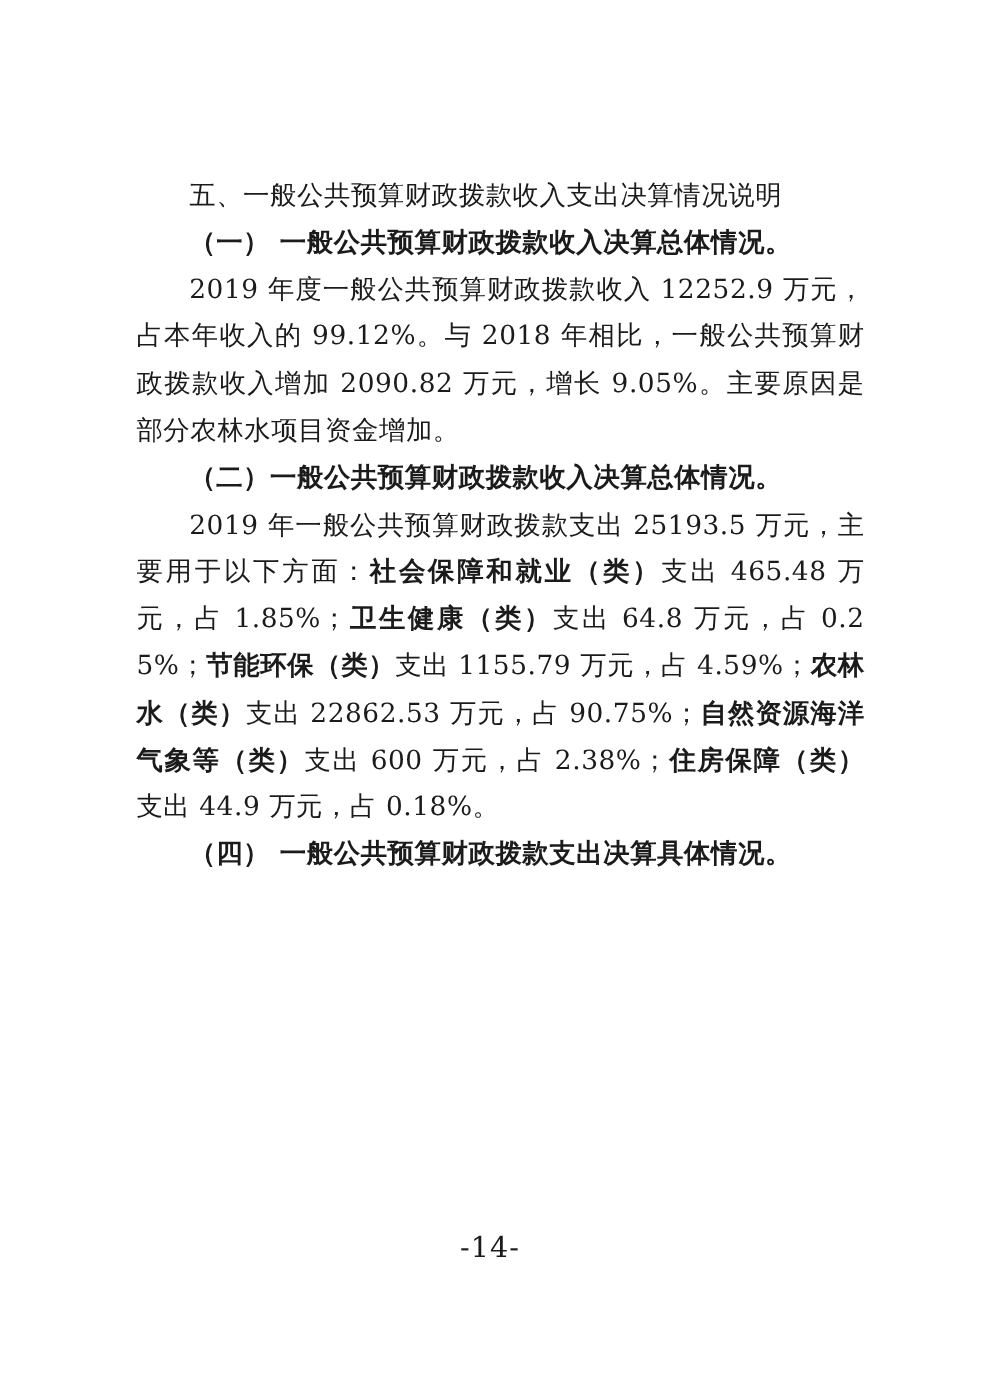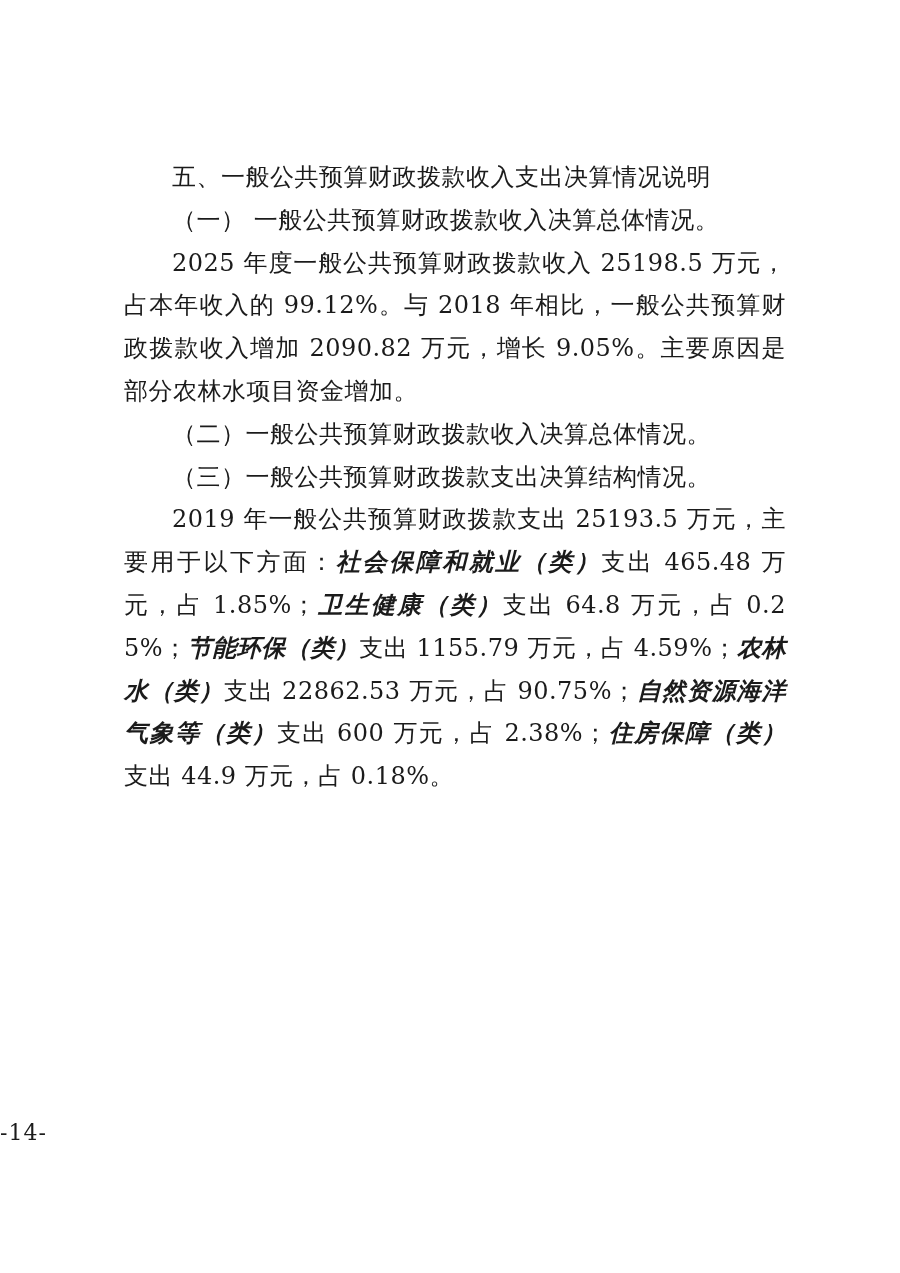--- a/index.html
+++ b/index.html
@@ -26,58 +26,57 @@
     margin: 0;
     font-size: 24px;
     line-height: 42.8px;
     text-align: justify;
     text-align-last: left;
     text-indent: 48px;
     letter-spacing: 0.5px;
     word-break: break-all;
   }
   .heading {
-    font-weight: normal;
+    font-weight: bold;
   }
   .section-title {
     font-weight: normal;
   }
   .b {
     font-weight: bold;
-    font-style: italic;
   }
   .footer {
     position: absolute;
     left: 0;
     top: 1120px;
     width: 100%;
-    text-align: left;
-    font-size: 22px;
+    text-align: center;
+    font-size: 26px;
     letter-spacing: 1px;
   }
 </style>
 </head>
 <body>
 
 <div class="page">
   <div class="textblock">
 
     <p class="section-title">五、一般公共预算财政拨款收入支出决算情况说明</p>
 
     <p class="heading">（一） 一般公共预算财政拨款收入决算总体情况。</p>
 
-    <p>2025 年度一般公共预算财政拨款收入 25198.5 万元，占本年收入的 99.12%。与 2018 年相比，一般公共预算财政拨款收入增加 2090.82 万元，增长 9.05%。主要原因是部分农林水项目资金增加。</p>
+    <p>2019 年度一般公共预算财政拨款收入 12252.9 万元，占本年收入的 99.12%。与 2018 年相比，一般公共预算财政拨款收入增加 2090.82 万元，增长 9.05%。主要原因是部分农林水项目资金增加。</p>
 
     <p class="heading">（二）一般公共预算财政拨款收入决算总体情况。</p>
 
 
-    <p class="heading">（三）一般公共预算财政拨款支出决算结构情况。</p>
 
     <p>
       <span>2019 年一般公共预算财政拨款支出 25193.5 万元，主要用于以下方面：</span><span class="b">社会保障和就业（类）</span><span>支出 465.48 万元，占 1.85%；</span><span class="b">卫生健康（类）</span><span>支出 64.8 万元，占 0.25%；</span><span class="b">节能环保（类）</span><span>支出 1155.79 万元，占 4.59%；</span><span class="b">农林水（类）</span><span>支出 22862.53 万元，占 90.75%；</span><span class="b">自然资源海洋气象等（类）</span><span>支出 600 万元，占 2.38%；</span><span class="b">住房保障（类）</span><span>支出 44.9 万元，占 0.18%。</span>
     </p>
 
+    <p class="heading">（四） 一般公共预算财政拨款支出决算具体情况。</p>
 
 
   </div>
 
   <div class="footer">-14-</div>
 </div>
 
 </body></html>

